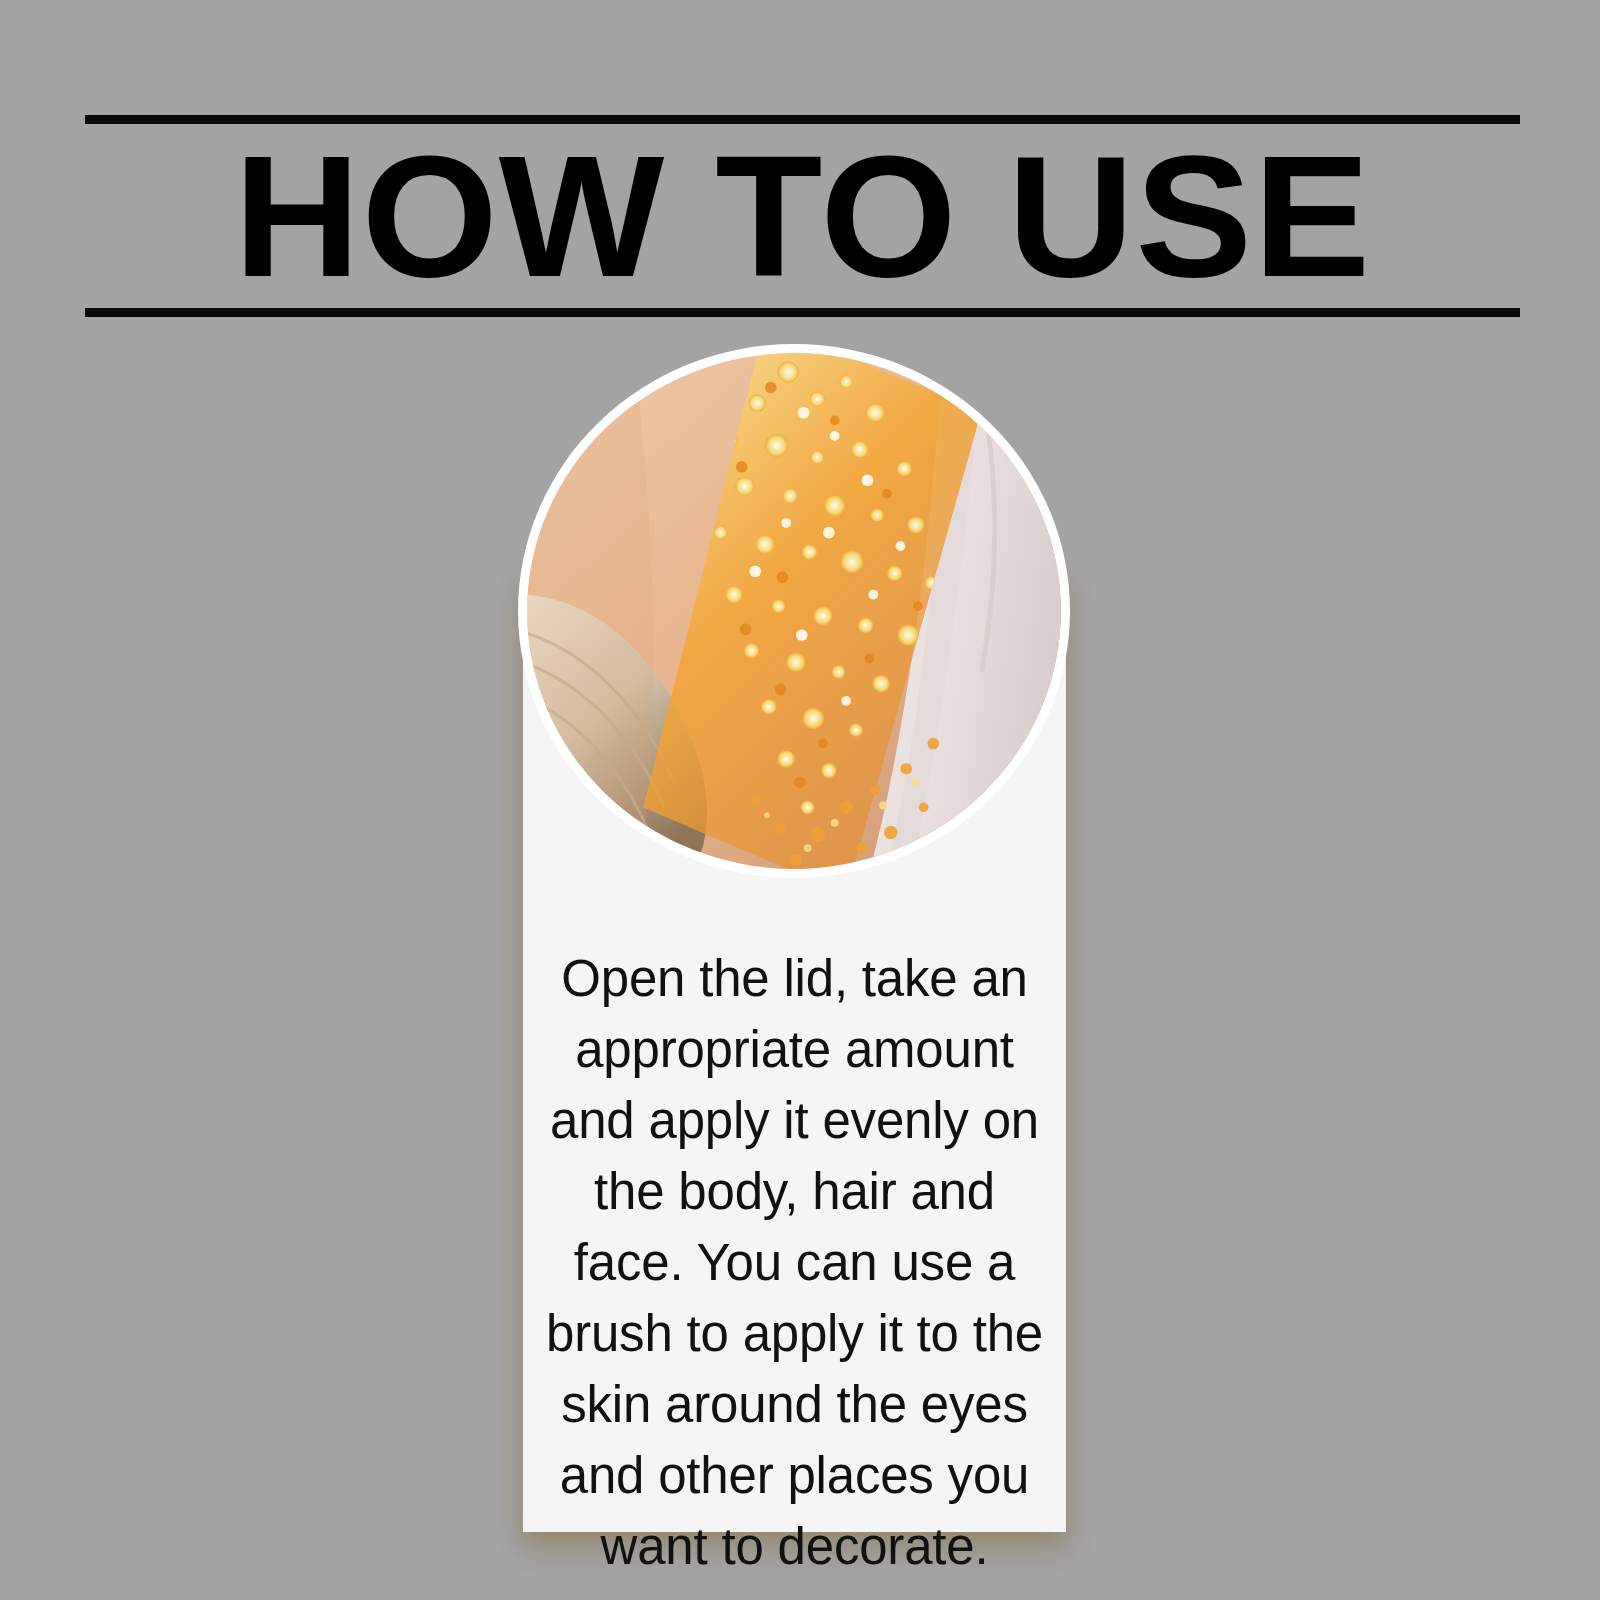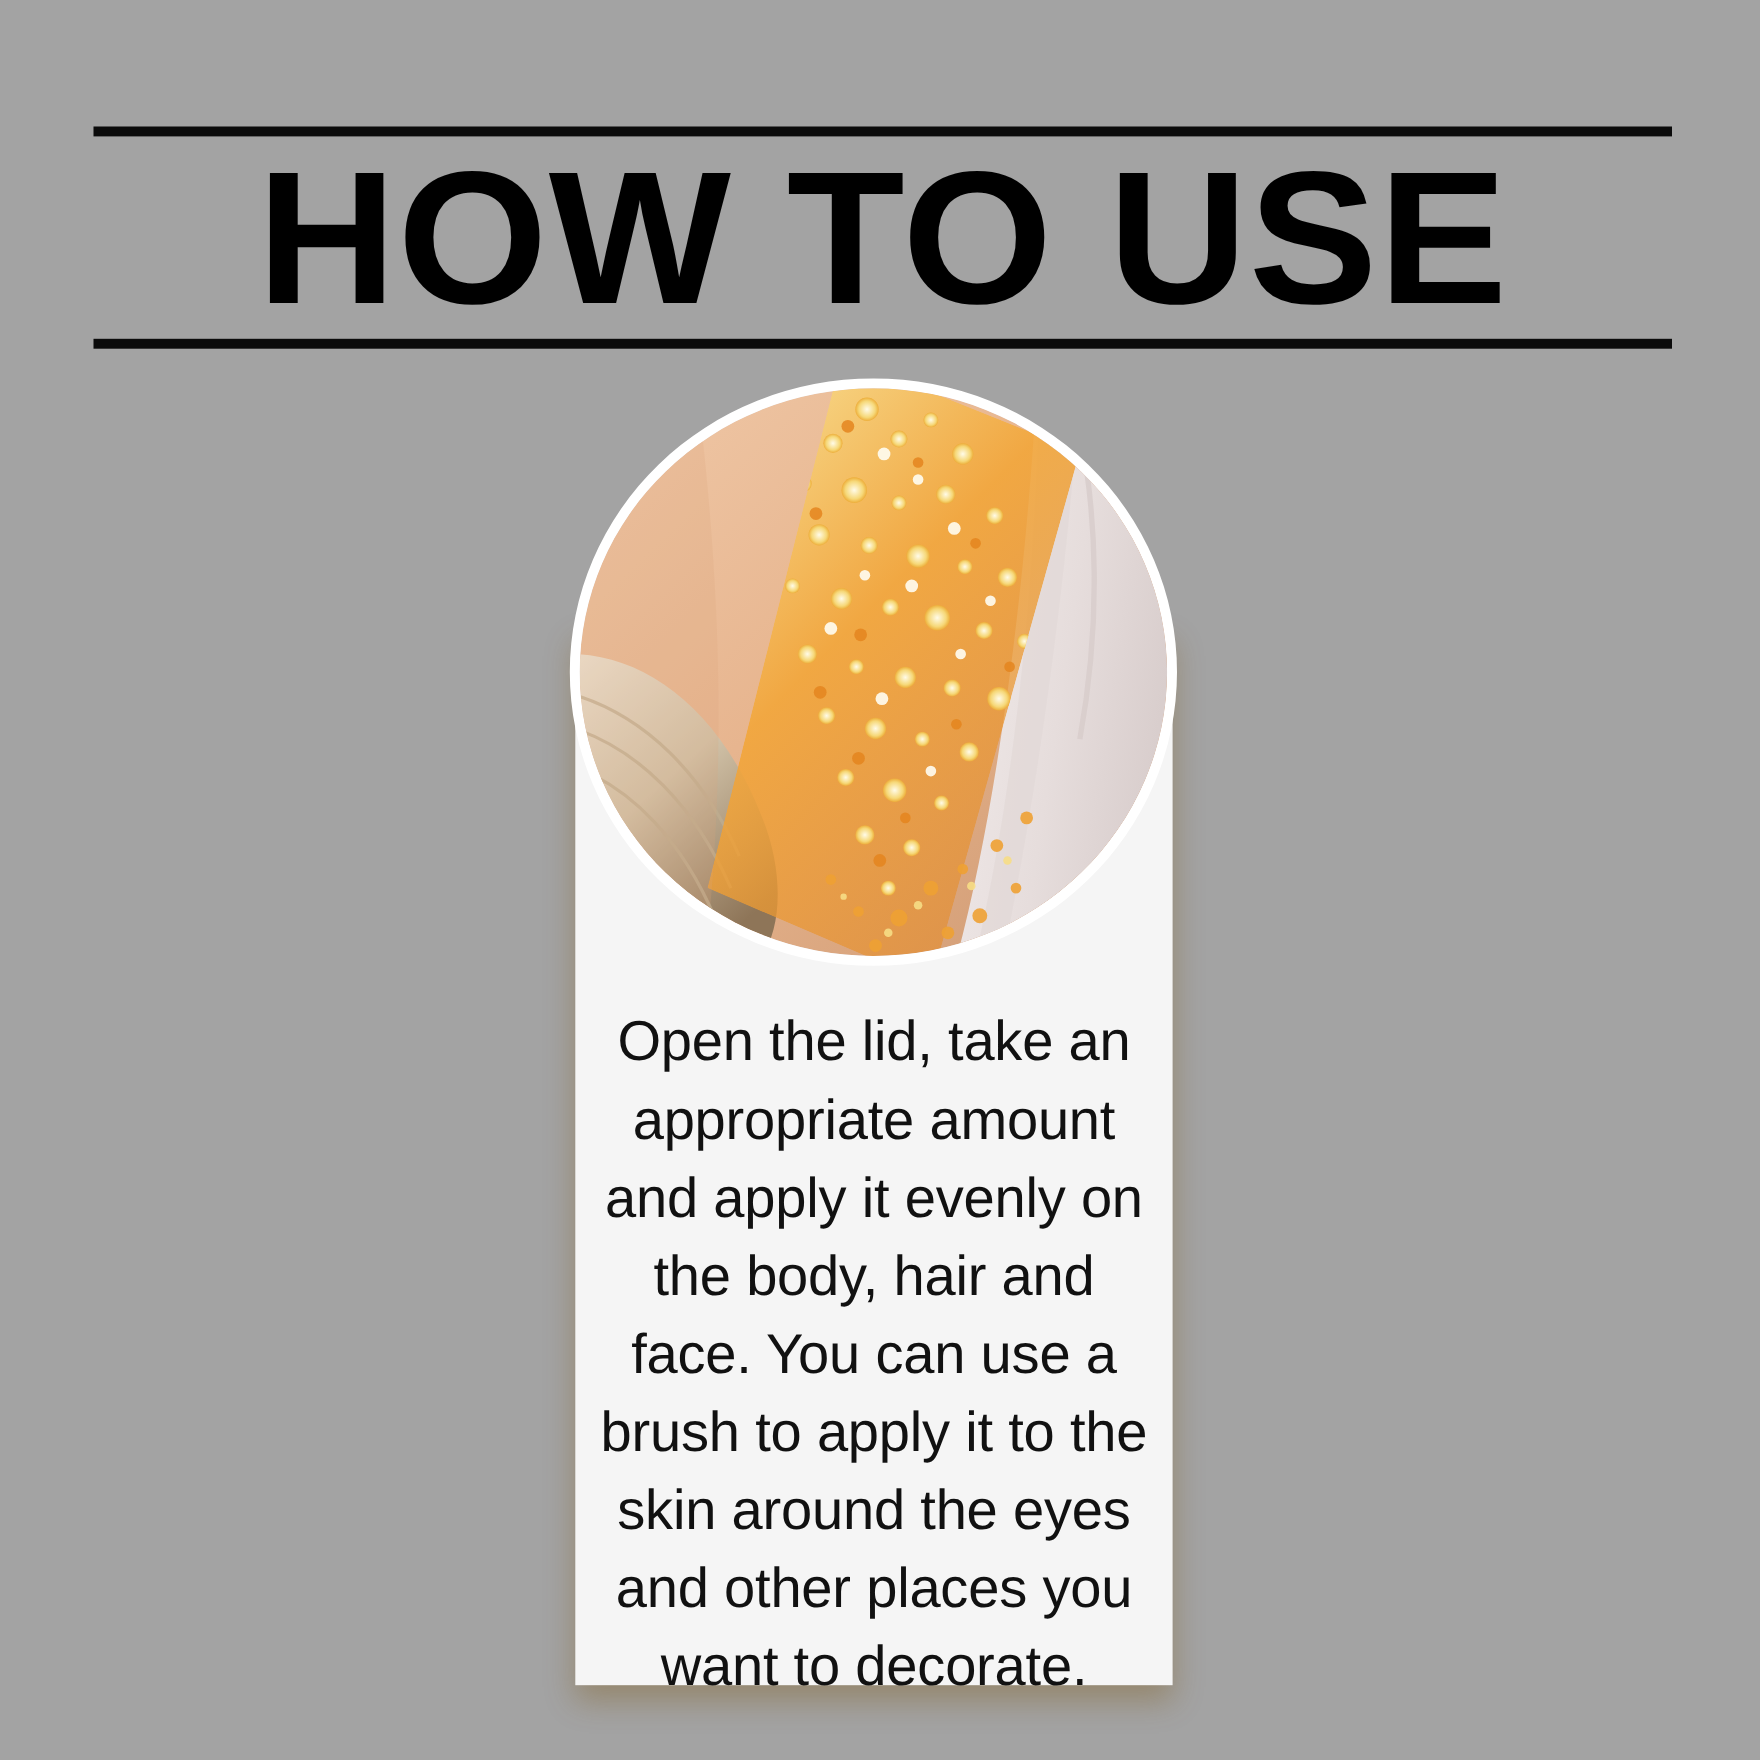--- a/index.html
+++ b/index.html
@@ -79,21 +79,21 @@
     inset: 0;
     border-radius: 50%;
     overflow: hidden;
   }
   .photo-svg { display: block; width: 100%; height: 100%; }
 
   
   .card-text {
     position: absolute;
     left: 523px;
-    top: 860px;
+    top: 892px;
     width: 543px;
     text-align: center;
     color: #111111;
     font-family: "Liberation Sans", sans-serif;
     font-size: 51px;
     line-height: 71px;
     font-weight: 400;
     letter-spacing: -0.2px;
     padding: 0 12px;
     box-sizing: border-box;

